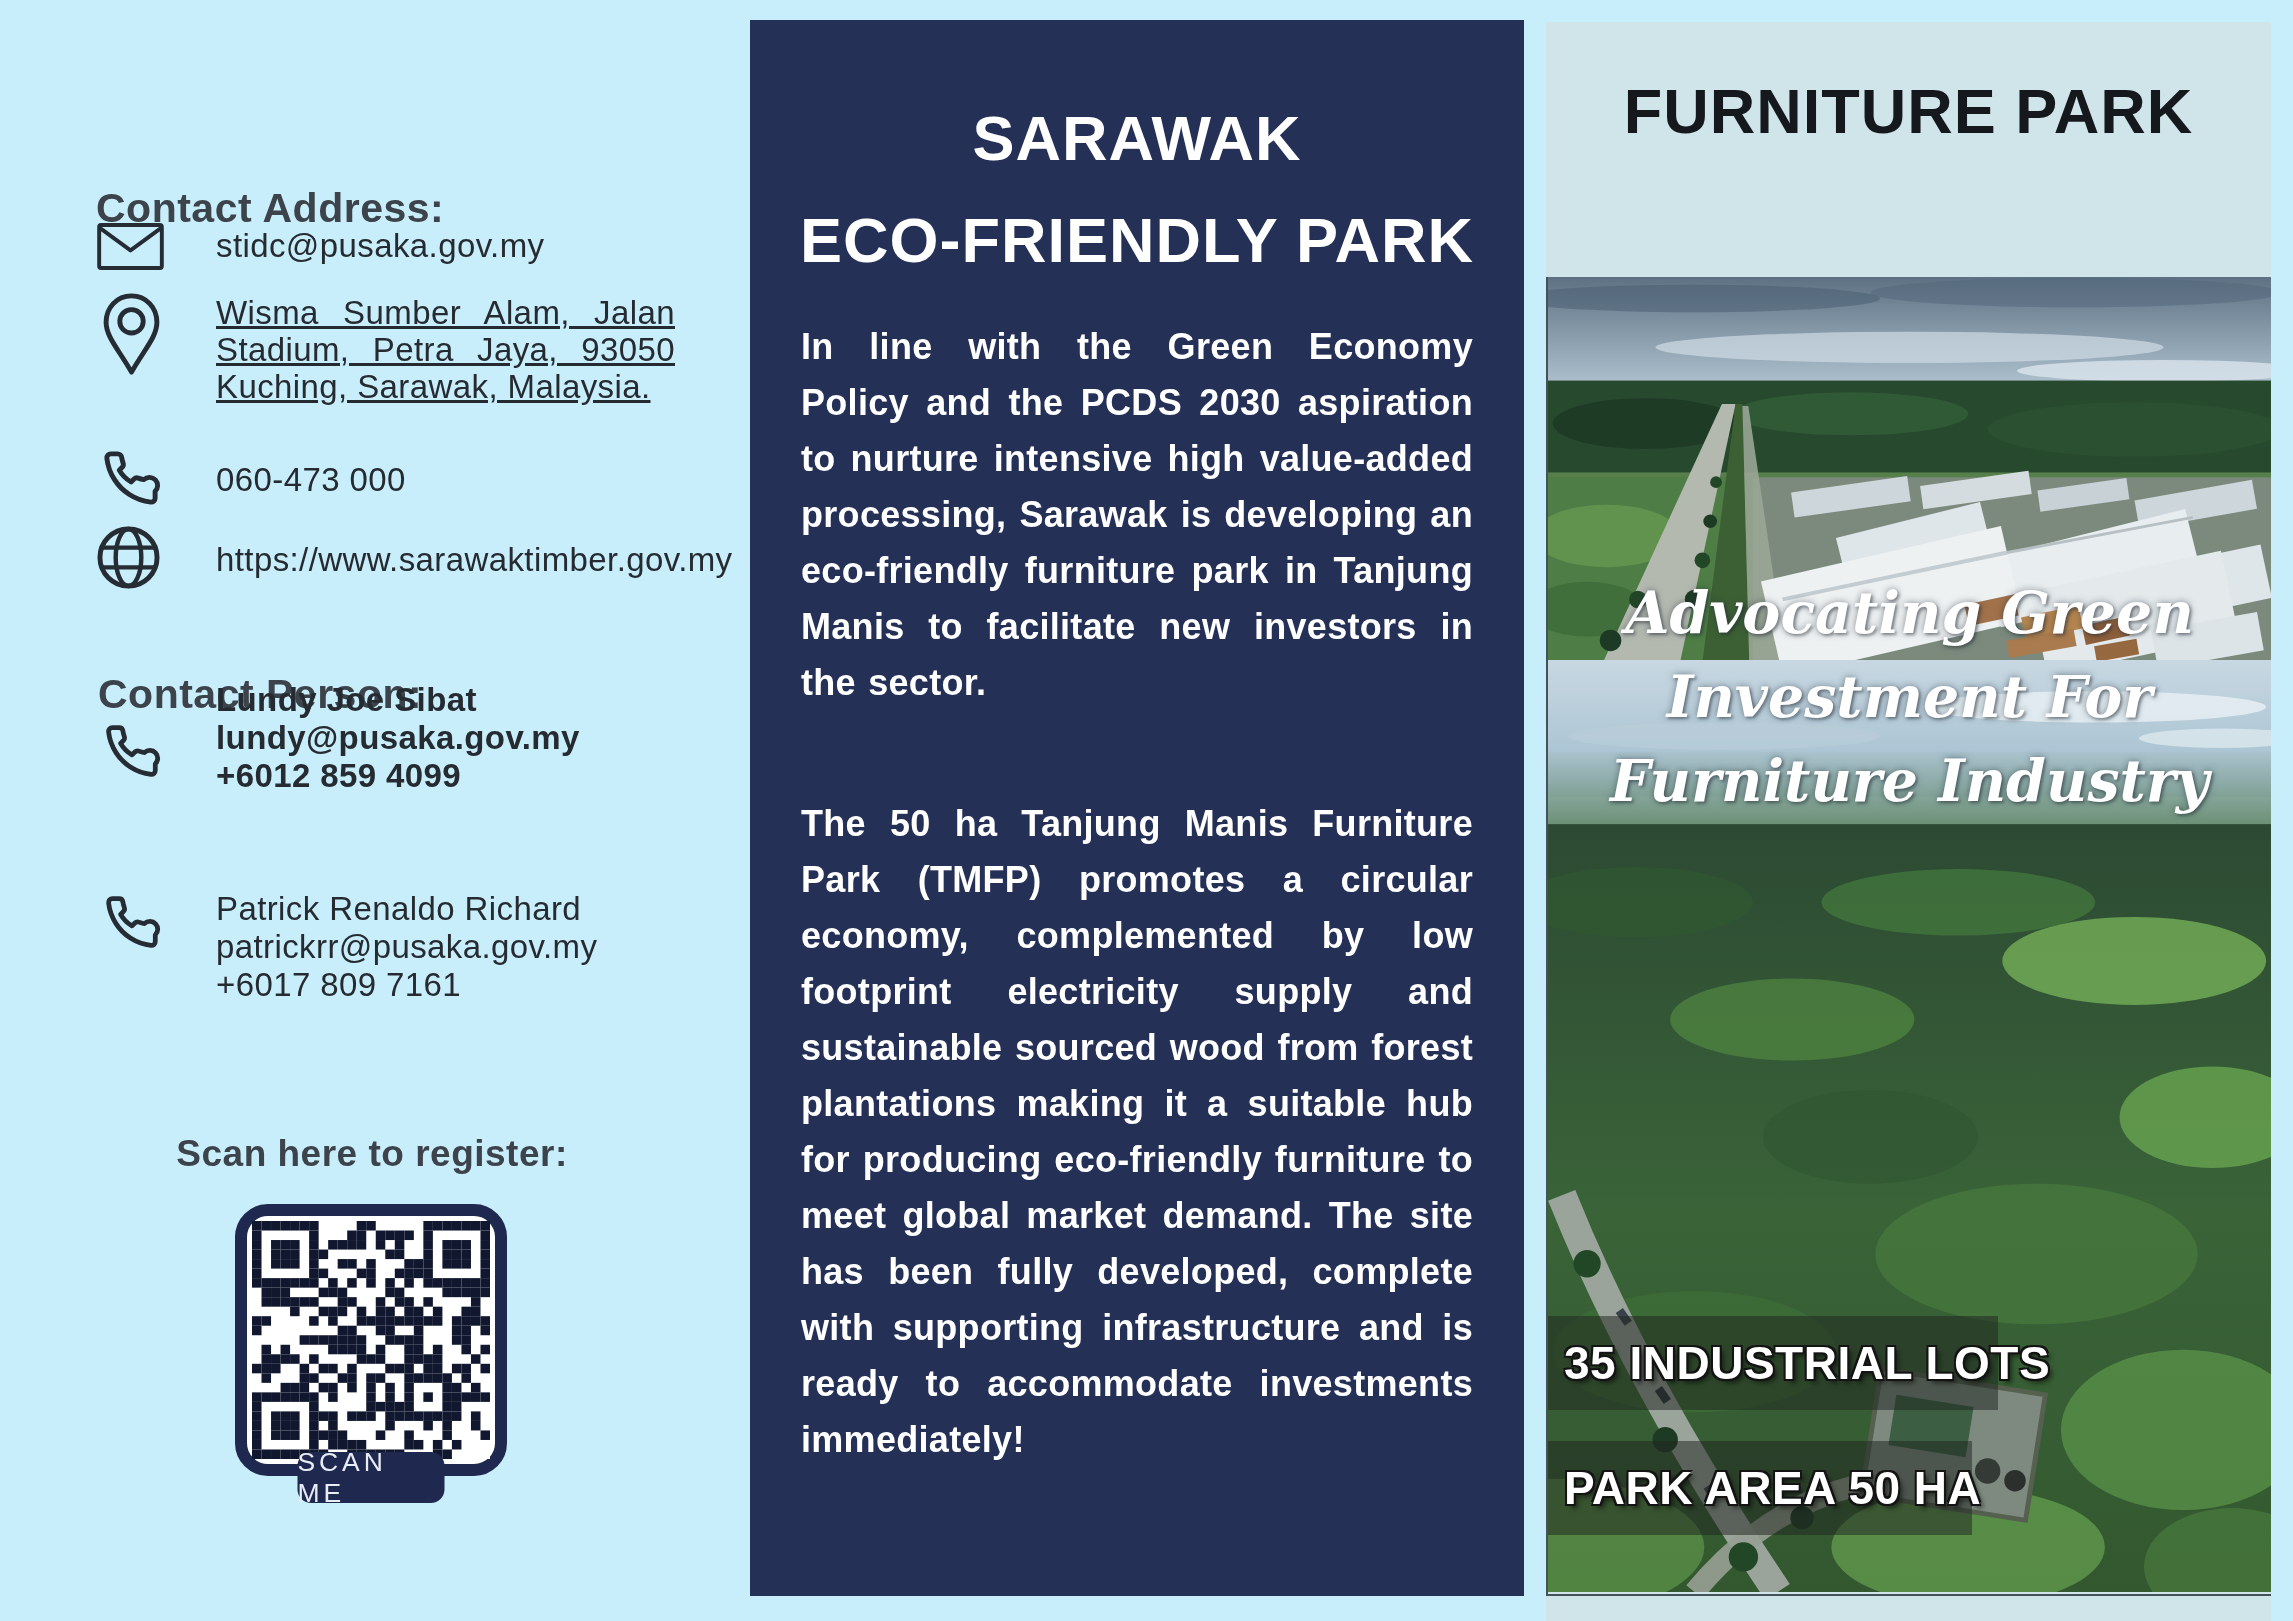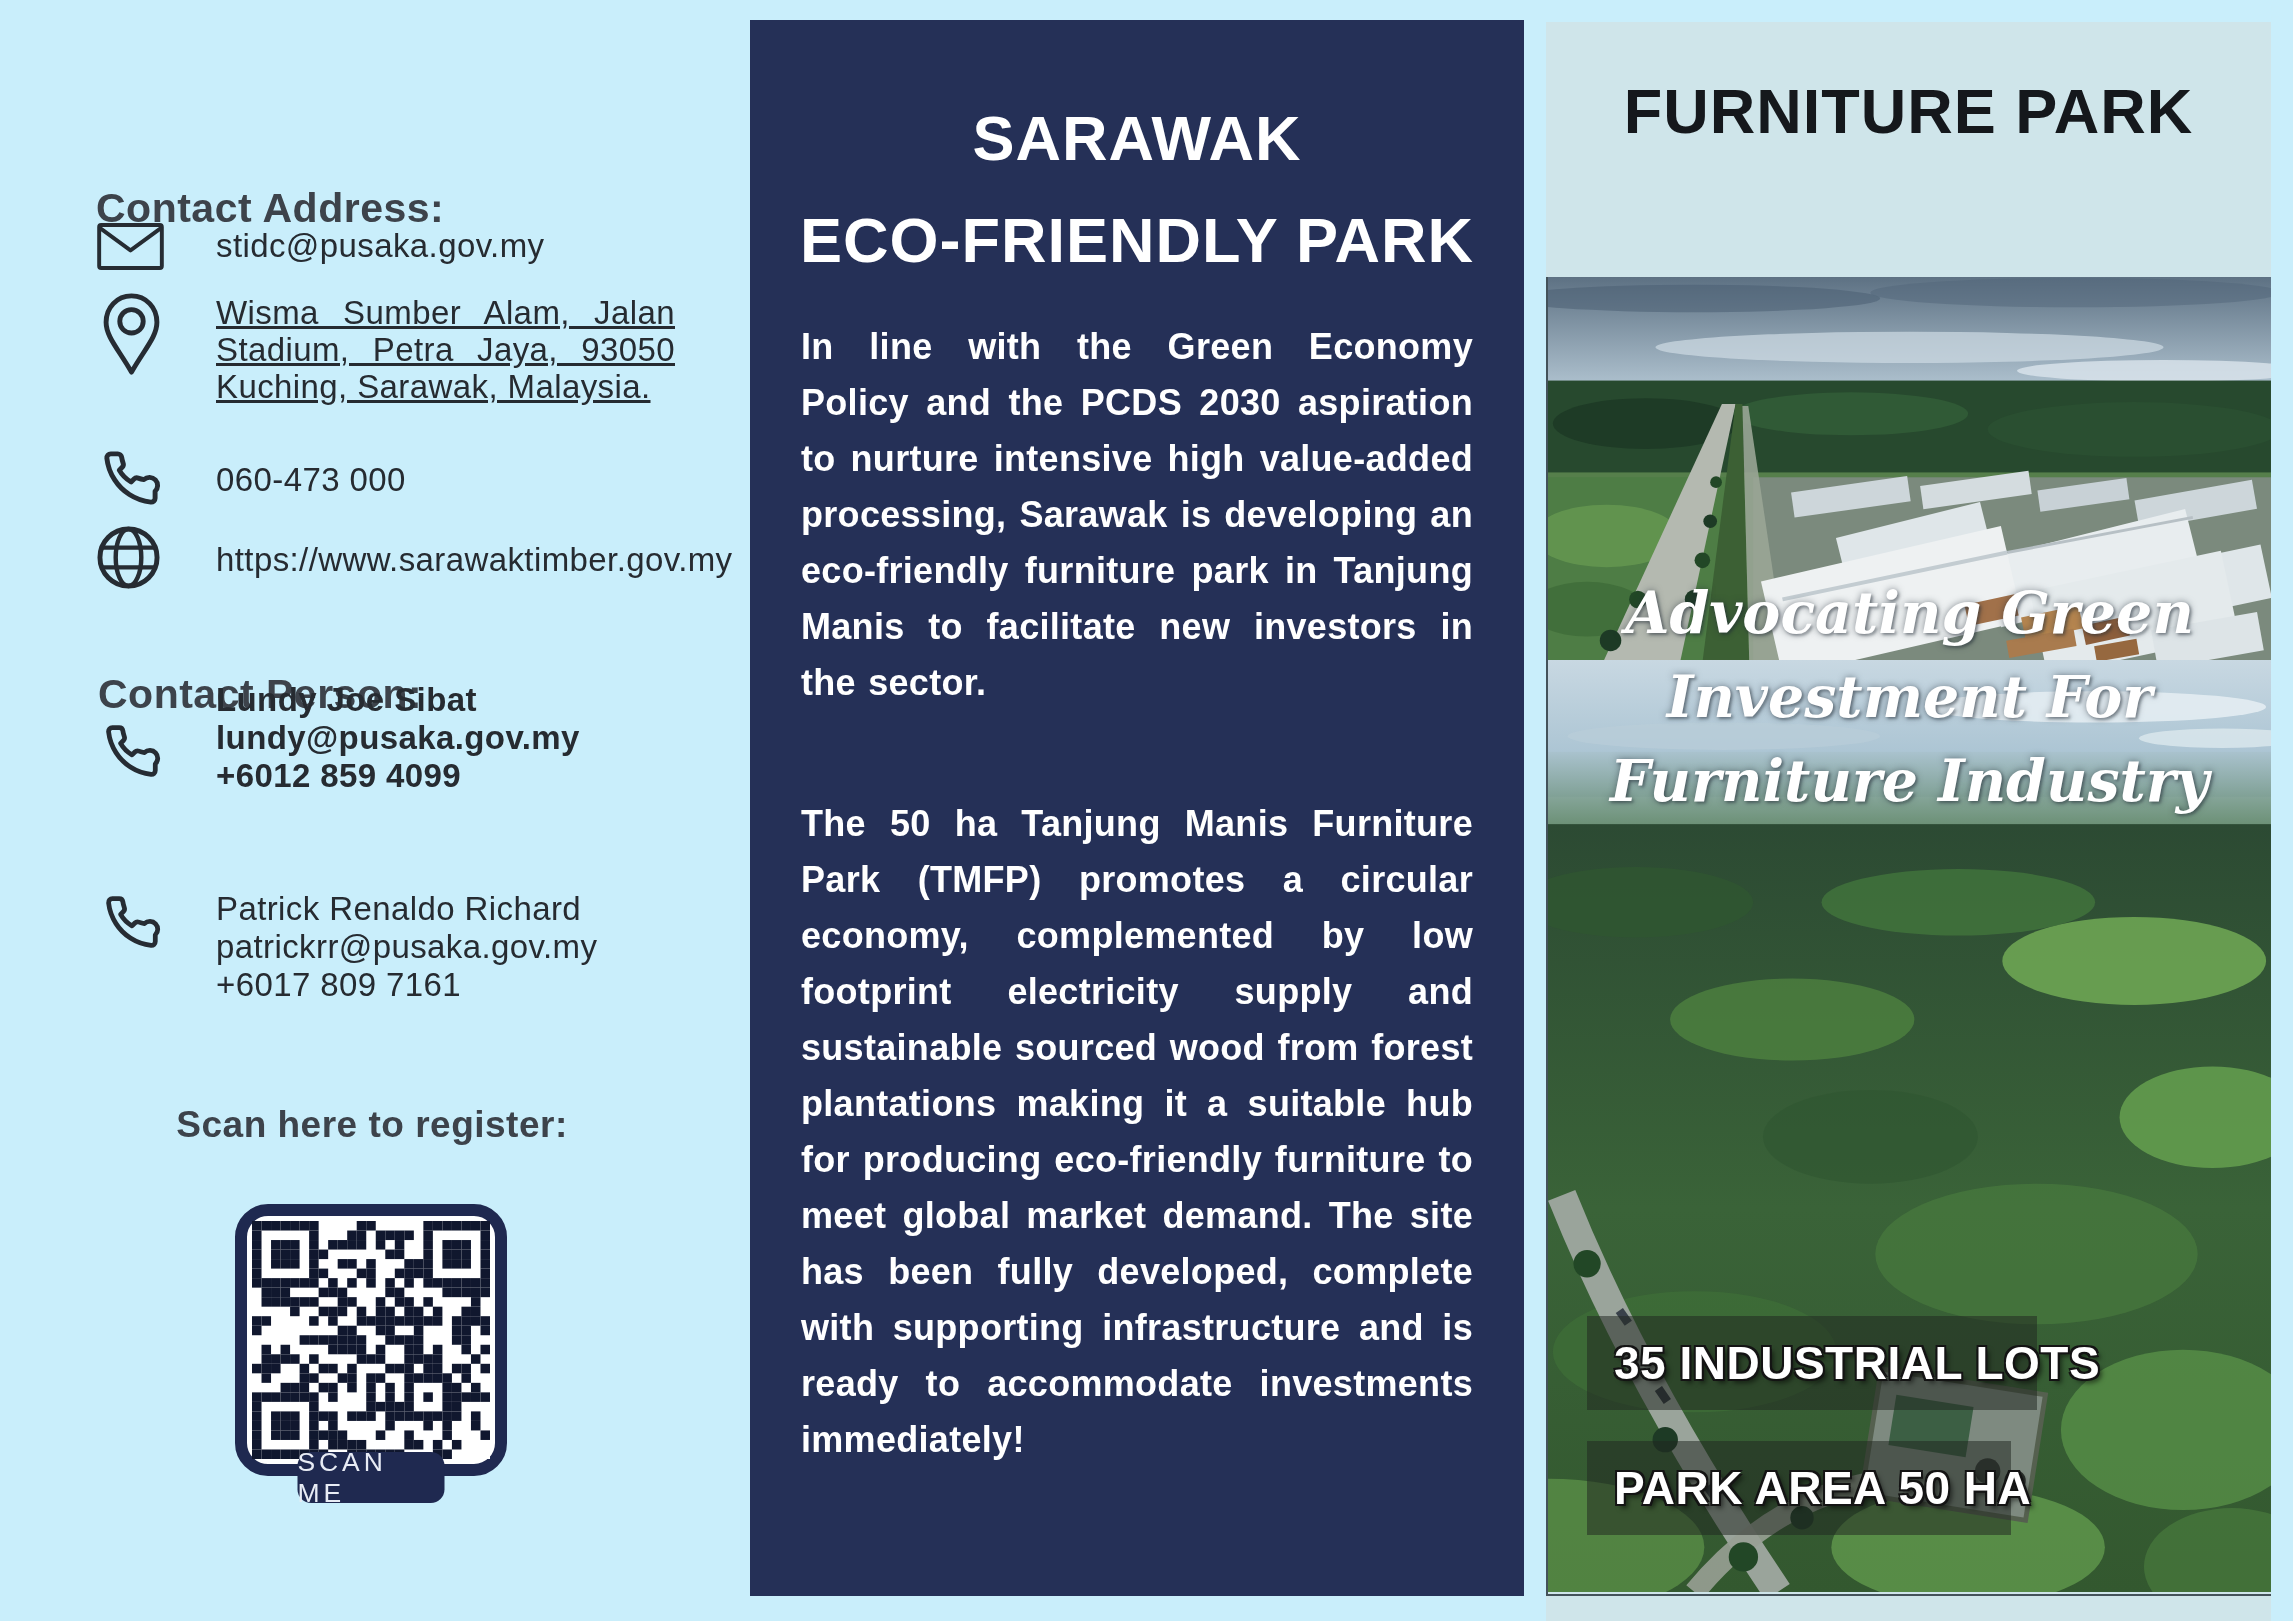--- a/index.html
+++ b/index.html
@@ -17,21 +17,21 @@
     font-size:41px;font-weight:700;color:#3d434b;letter-spacing:0.5px;
   }
   .row-icon{position:absolute;color:#262c33;}
   .row-icon svg{display:block;}
   .row-text{
     position:absolute;font-size:33px;color:#262b31;letter-spacing:0.4px;line-height:37px;
   }
   .addr-line-just{text-align:justify;text-align-last:justify;}
   .person-block div{line-height:38px;}
   .scan-heading{
-    position:absolute;left:137px;top:1104px;width:470px;text-align:center;
+    position:absolute;left:137px;top:1133px;width:470px;text-align:center;
     font-size:37px;font-weight:700;color:#3d434b;letter-spacing:0.5px;
   }
   .qr-box{
     position:absolute;left:235px;top:1204px;width:272px;height:272px;
     background:#ffffff;border:12.7px solid #1f2950;border-radius:33px;
     box-sizing:border-box;padding:5px;
   }
   .qr-box svg{display:block;width:100%;height:100%;}
   .qr-pill{
     position:absolute;left:50%;transform:translateX(-50%);bottom:-39px;
@@ -74,21 +74,21 @@
   }
   .photo > svg{position:absolute;inset:0;display:block;}
   .photo-caption{
     position:absolute;top:294px;left:0;width:100%;text-align:center;
     font-family:"DejaVu Serif",serif;font-style:italic;font-weight:700;
     font-size:57px;line-height:84px;color:#ffffff;
     text-shadow:0 0 7.8px rgba(40,50,60,.55), 2px 2px 2.9px rgba(30,40,50,.4);
   }
   .stat-band{
     position:absolute;left:0;height:94px;background:rgba(32,38,32,.52);
-    display:flex;align-items:center;padding-left:27px;box-sizing:border-box;margin-left:39px;
+    display:flex;align-items:center;padding-left:16px;box-sizing:border-box;
   }
   .stat-band.b1{top:1039px;width:450px;}
   .stat-band.b2{top:1164px;width:424px;}
   .stat-text{
     font-size:46px;font-weight:700;color:#ffffff;letter-spacing:0.5px;white-space:nowrap;
     text-shadow:2px 2px 0 #141414,-2px 2px 0 #141414,2px -2px 0 #141414,-2px -2px 0 #141414,3.9px 3.9px 4.9px rgba(0,0,0,.55);
   }
 </style>
 </head>
 <body>

